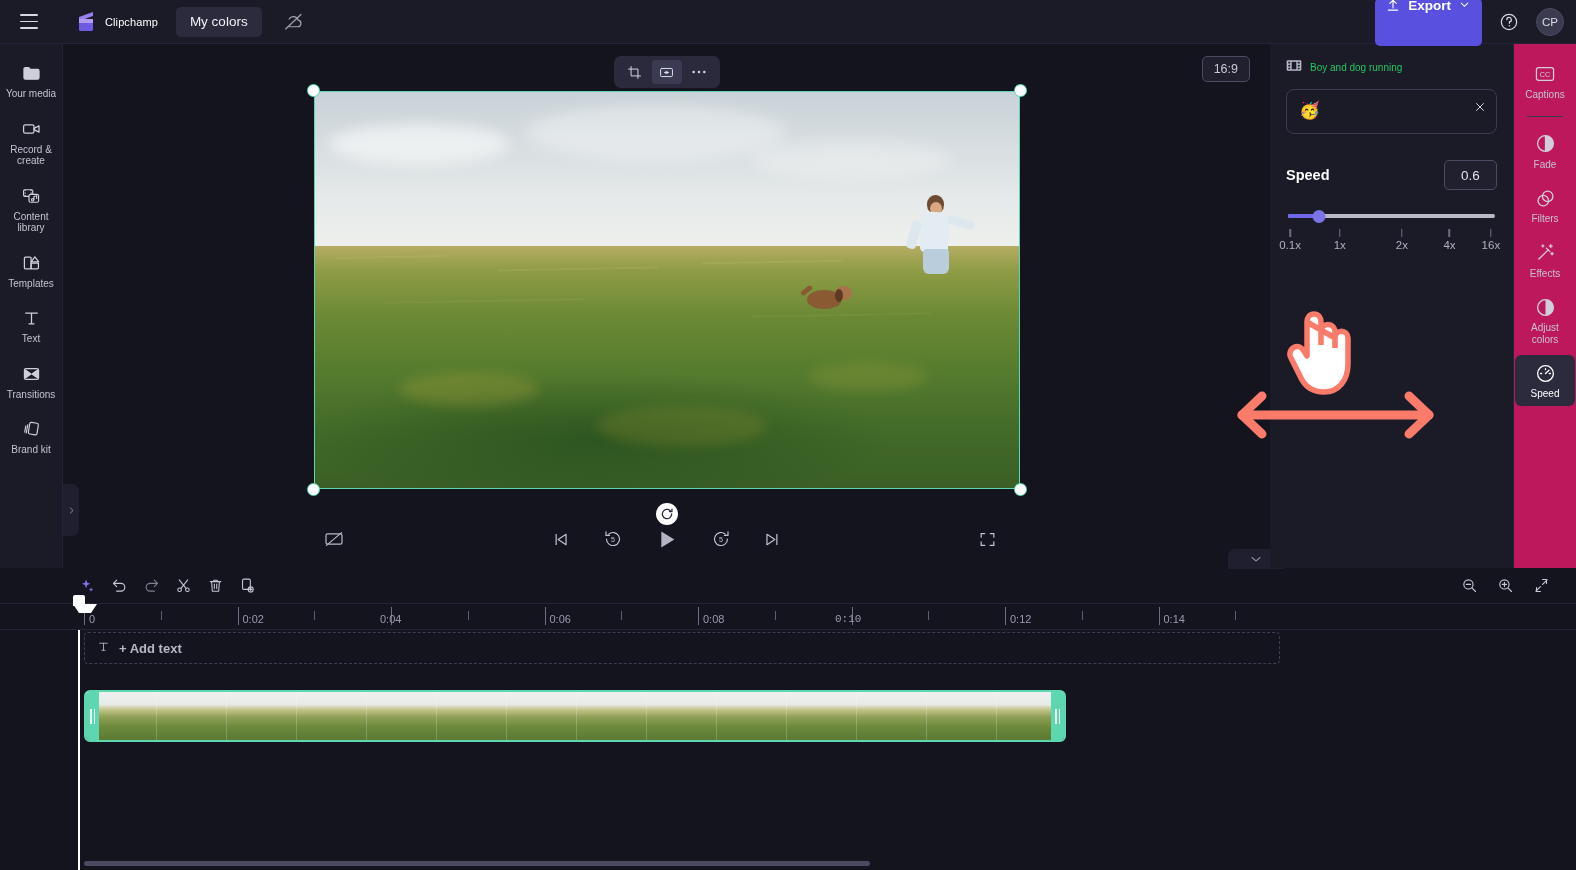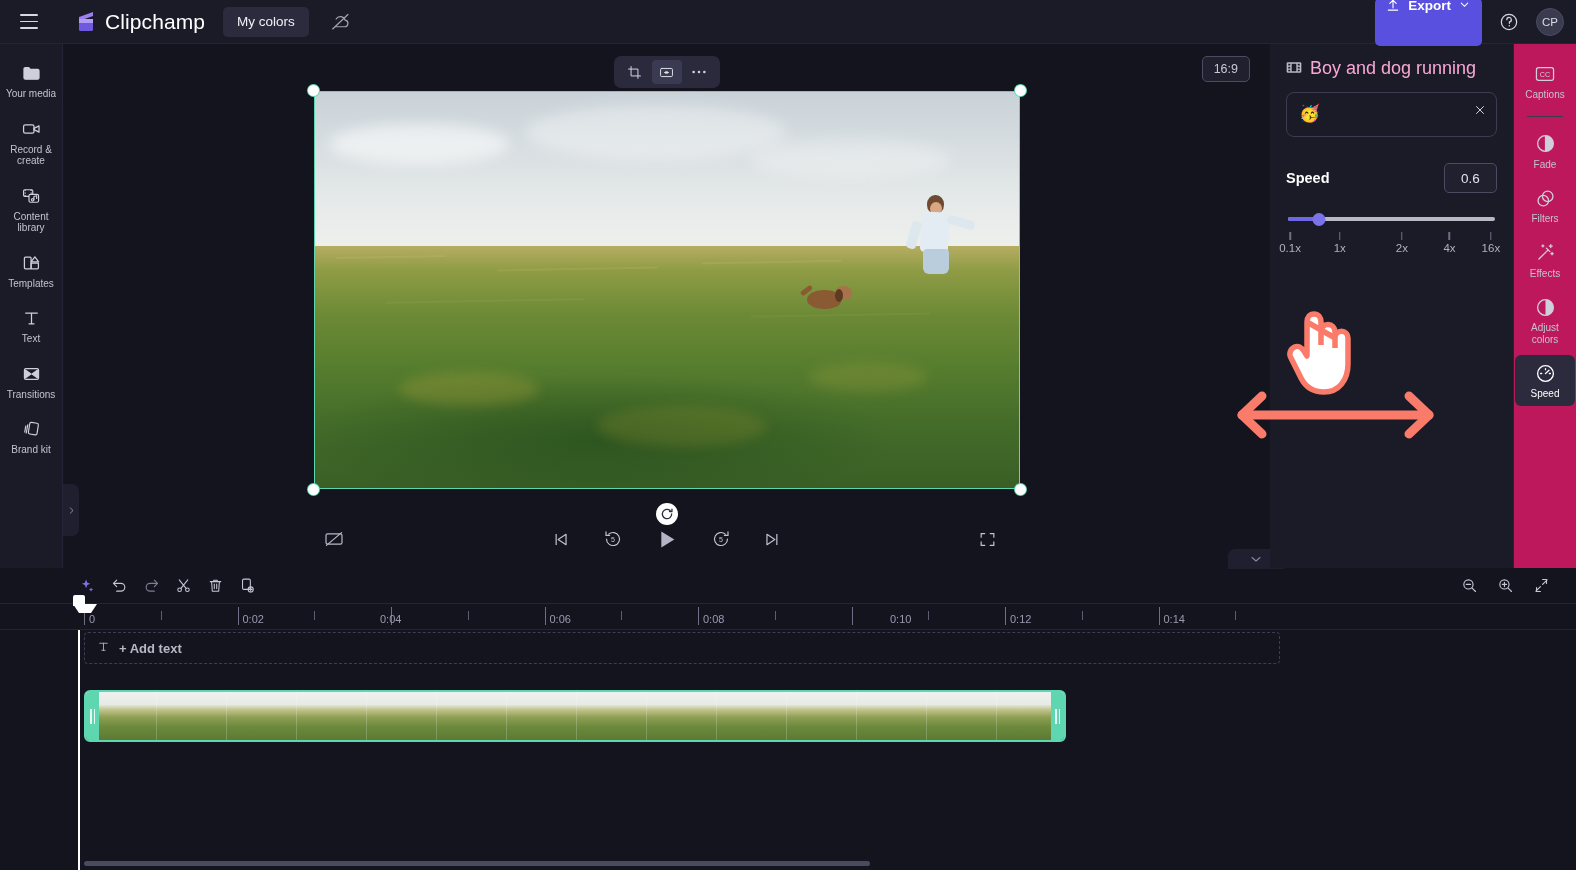--- a/index.html
+++ b/index.html
@@ -18,21 +18,21 @@
     background:#1b1b28;
     display:flex; align-items:center;
     padding:0 12px;
     border-bottom:1px solid #23233a;
     position:relative; z-index:30;
   }
   .hamburger { width:34px; height:34px; display:flex; flex-direction:column; justify-content:center; align-items:center; gap:5px; cursor:pointer; border-radius:4px; }
   .hamburger span { display:block; width:18px; height:1.6px; background:#d8d8e2; border-radius:1px; }
   .brand { display:flex; align-items:center; gap:9px; margin-left:30px; cursor:pointer; }
   .brand-logo { width:20px; height:21px; position:relative; }
-  .brand-name { font-size:21px; color:#ffffff; letter-spacing:.1px; }
+  .brand-name { font-size:11px; color:#ffffff; letter-spacing:.1px; }
   .tabchip {
     margin-left:18px; height:30px; padding:0 14px;
     display:flex; align-items:center; border-radius:5px;
     background:#2b2b3d; font-size:13.5px; color:#f0f0f5; cursor:pointer;
   }
   .cloudoff { margin-left:18px; width:28px; height:28px; display:flex; align-items:center; justify-content:center; cursor:pointer; opacity:.75; }
   .topspacer { flex:1; }
   .export-btn {
     height:48px; padding:0 12px 0 11px; border-radius:5px;
     background:#5a50e0; color:#fff; font-size:13.5px; font-weight:bold;
@@ -133,21 +133,21 @@
   .pb-right { position:absolute; right:268px; }
   .pb-btn { width:30px; height:30px; display:flex; align-items:center; justify-content:center; cursor:pointer; color:#c3c3d2; }
   .pb-play { width:34px; height:34px; }
 
   
   .proppanel {
     width:243px; flex:0 0 243px; background:#1b1b28;
     padding:14px 16px 0; position:relative; z-index:10;
   }
   .prop-head { display:flex; align-items:center; gap:8px; margin-bottom:13px; }
-  .prop-title { font-size:18px; color:#f9a8d4; }
+  .prop-title { font-size:10px; color:#22c55e; }
   .tip-card {
     position:relative; border:1px solid #3b3b52; border-radius:8px;
     padding:12px 12px 13px; display:flex; gap:9px; margin-bottom:26px;
   }
   .tip-emoji { font-size:17px; line-height:18px; }
   .tip-text { font-size:12.6px; line-height:17.5px; color:#d8d8e3; max-width:118px; }
   .tip-close { position:absolute; right:8px; top:8px; width:17px; height:17px; display:flex; align-items:center; justify-content:center; cursor:pointer; color:#d2d2de; }
   .speed-row { display:flex; align-items:center; justify-content:space-between; margin-bottom:19px; }
   .speed-label { font-size:14.5px; font-weight:bold; color:#ffffff; }
   .speed-value {
@@ -728,21 +728,21 @@
         <div class="rmark major" style="left: 391px;"></div>
         <div class="rlabel" style="left: 380px; text-align: right;">0:04</div>
         <div class="rmark" style="left: 467.75px;"></div>
         <div class="rmark major" style="left: 544.5px;"></div>
         <div class="rlabel" style="left: 549.5px;">0:06</div>
         <div class="rmark" style="left: 621.25px;"></div>
         <div class="rmark major" style="left: 698px;"></div>
         <div class="rlabel" style="left: 703px;">0:08</div>
         <div class="rmark" style="left: 774.75px;"></div>
         <div class="rmark major" style="left: 851.5px;"></div>
-        <div class="rlabel" style="left: 890px;">0:10</div>
+        <div class="rlabel" style="left: 835px; font-family: Liberation Mono, monospace;">0:10</div>
         <div class="rmark" style="left: 928.25px;"></div>
         <div class="rmark major" style="left: 1005px;"></div>
         <div class="rlabel" style="left: 1010px;">0:12</div>
         <div class="rmark" style="left: 1081.75px;"></div>
         <div class="rmark major" style="left: 1158.5px;"></div>
         <div class="rlabel" style="left: 1163.5px;">0:14</div>
         <div class="rmark" style="left: 1235.25px;"></div>
       </div>
 
     <div class="tracks">

